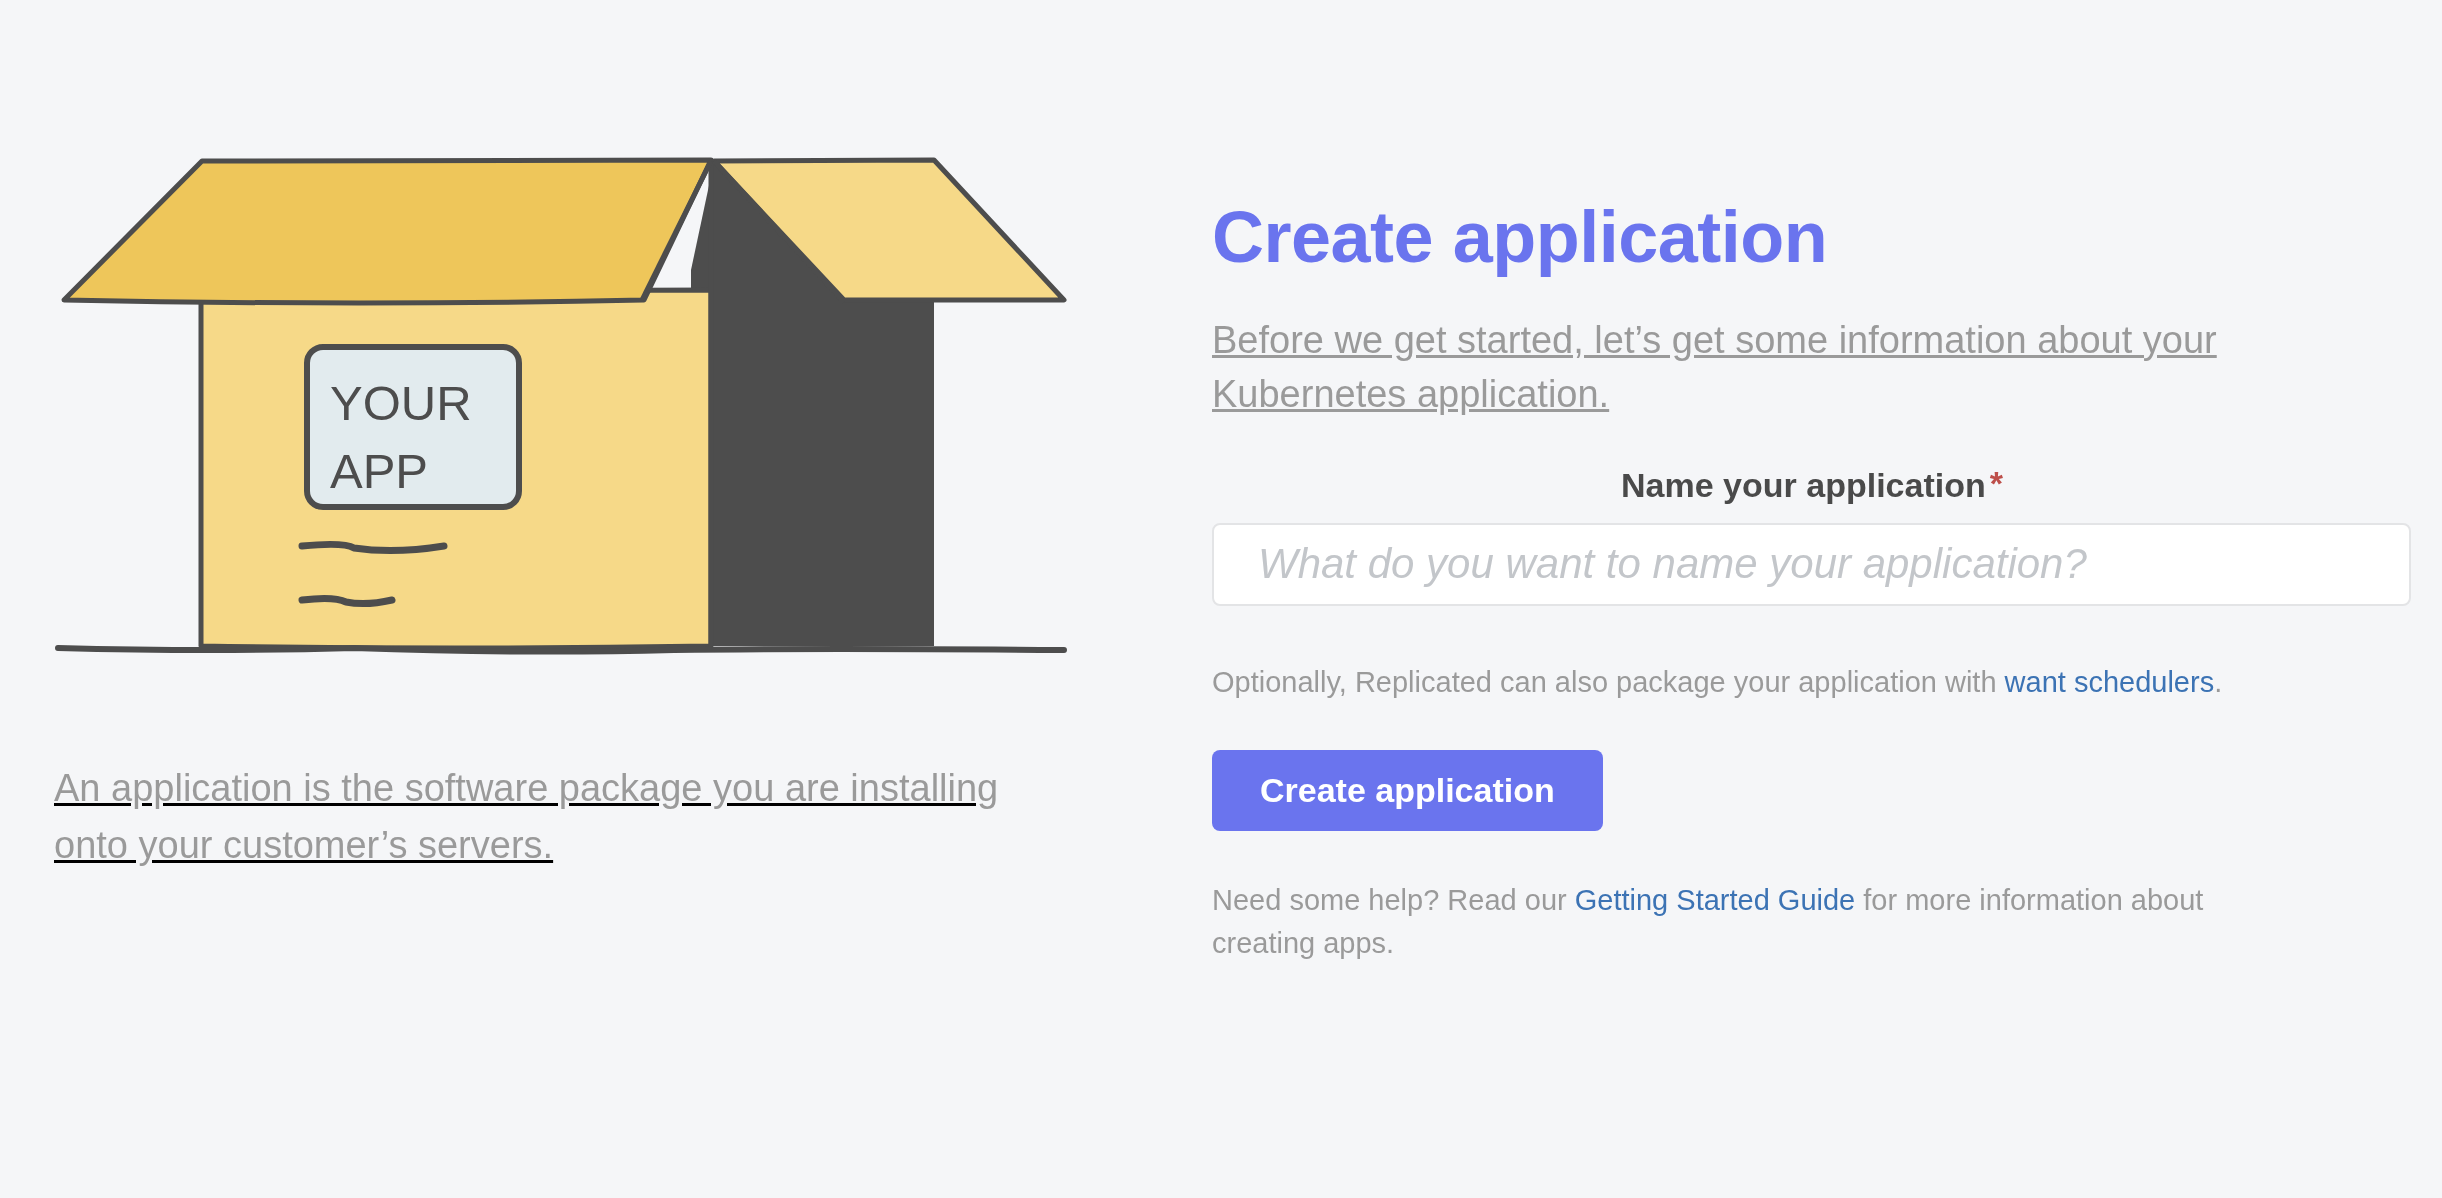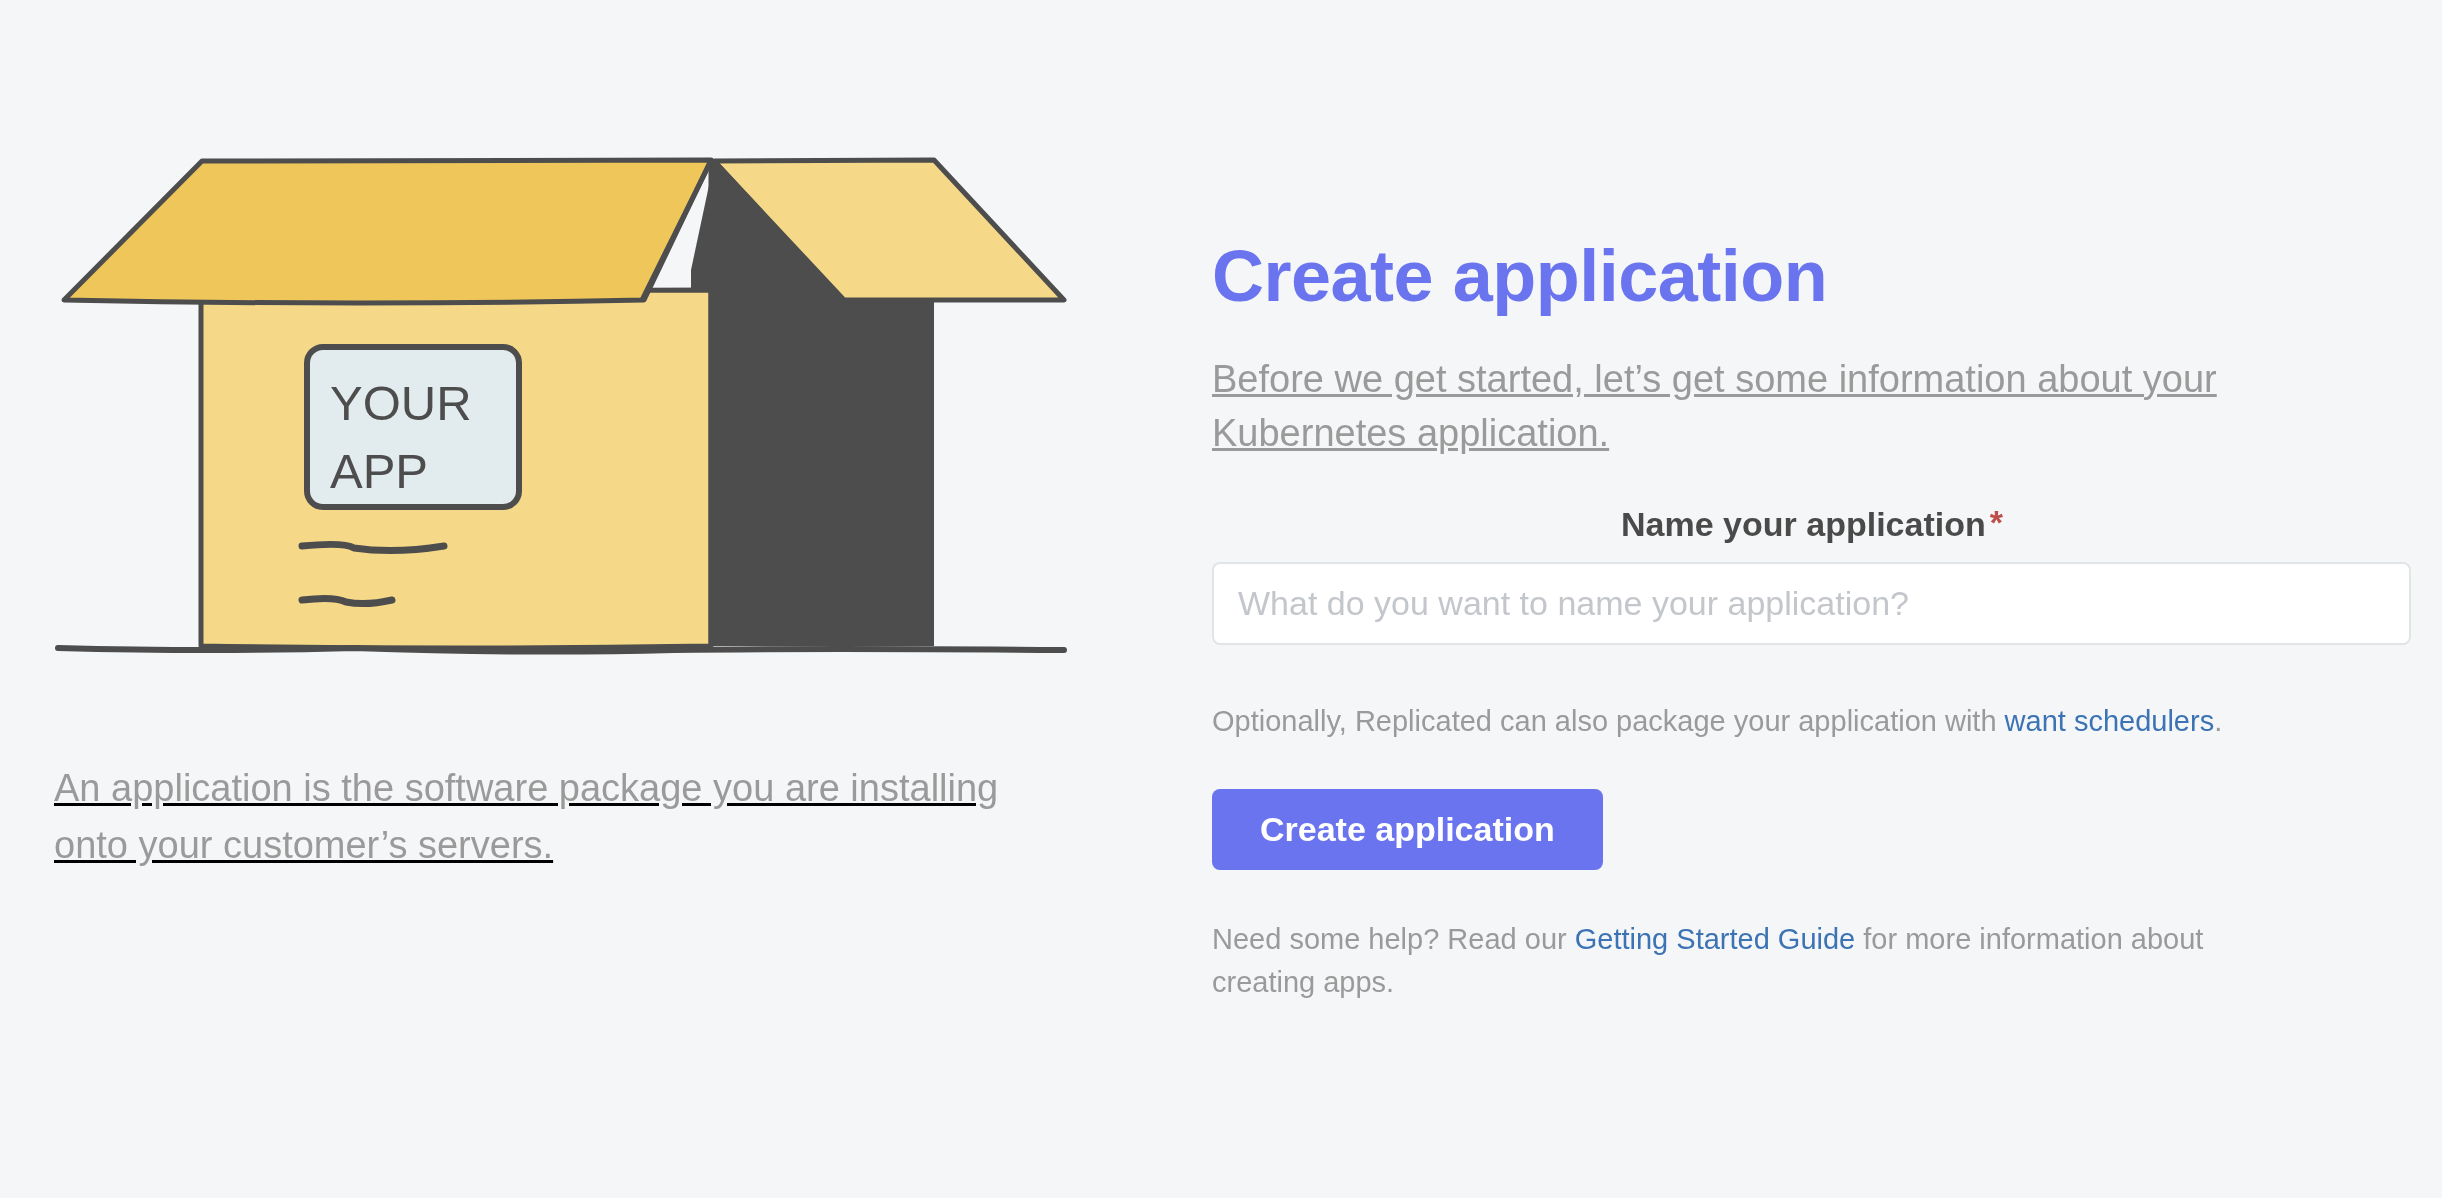--- a/index.html
+++ b/index.html
@@ -46,21 +46,20 @@
     font-weight: 400;
   }
   .left-para:last-child { margin-bottom: 0; }
 
   
   .right-col {
     position: absolute;
     left: 1212px;
     top: 200px;
     width: 1200px;
-    margin-top: 39px;
   }
   .title {
     color: #6a74ee;
     font-size: 72px;
     font-weight: bold;
     line-height: 1.05;
     margin: 0 0 38px 0;
     letter-spacing: -0.5px;
   }
   .subtitle {
@@ -88,25 +87,26 @@
     margin-left: 4px;
   }
   .name-input {
     display: block;
     box-sizing: border-box;
     width: 1199px;
     height: 83px;
     background: #ffffff;
     border: 2px solid #e3e4e6;
     border-radius: 8px;
-    font-size: 34px;
+    font-size: 42px;
     color: #4a4a4a;
-    padding: 0 24px;
+    padding: 0 44px;
     font-family: "Liberation Sans", sans-serif;
     outline: none;
+    font-style: italic;
   }
   .name-input::placeholder {
     color: #c3c6ca;
     opacity: 1;
   }
   .optional-note {
     margin: 56px 0 0 0;
     color: #9a9a9a;
     font-size: 29px;
     line-height: 1.4;

